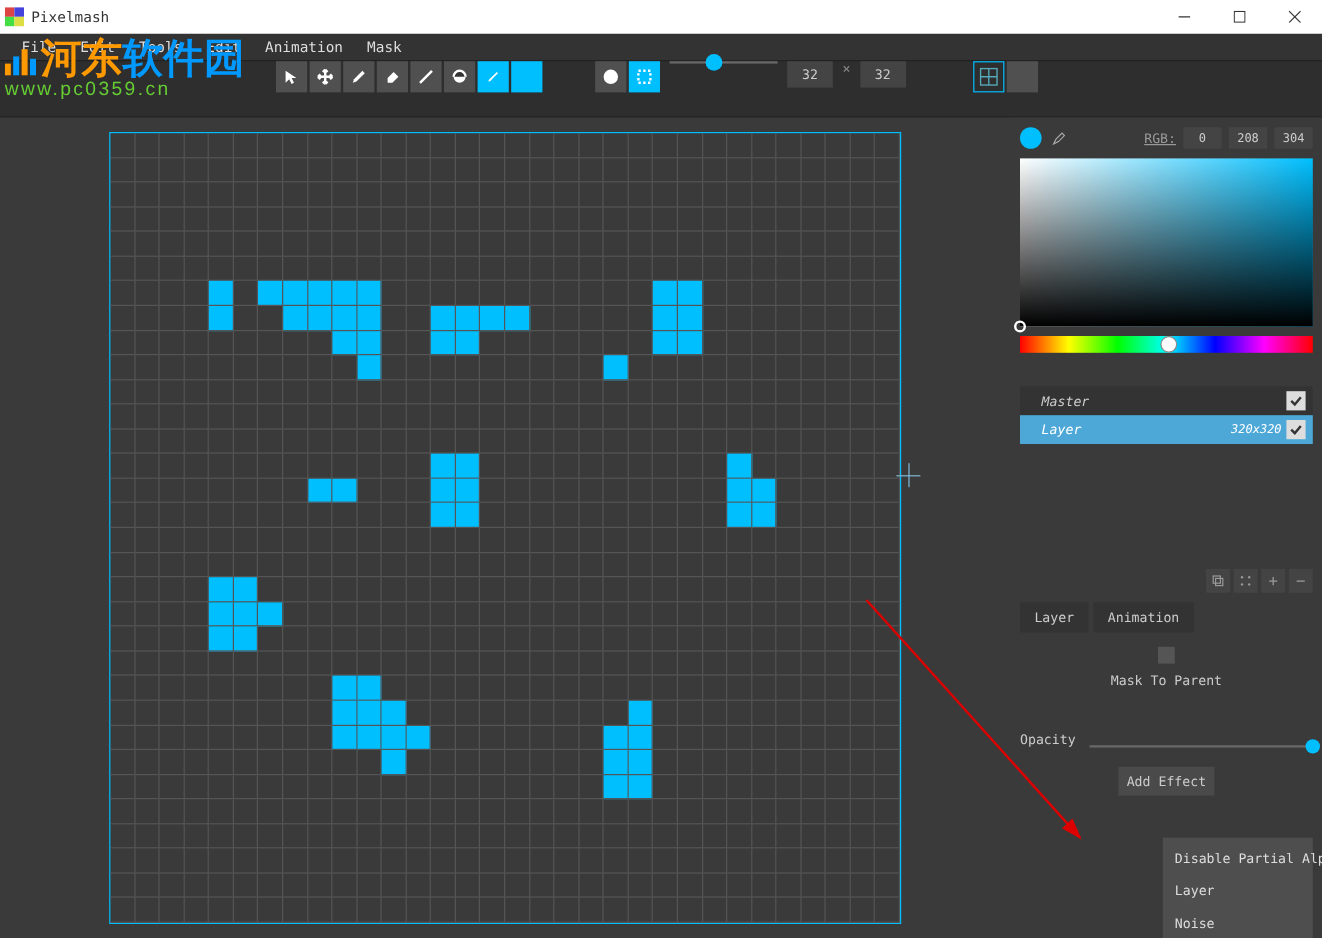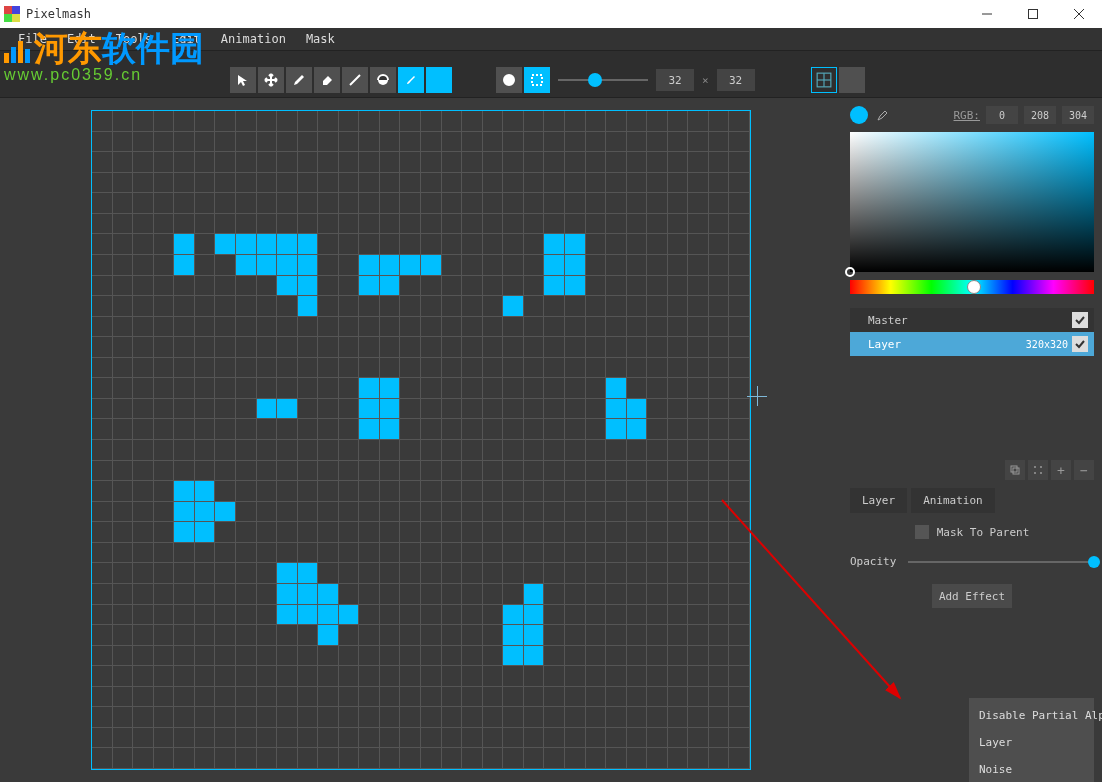--- a/index.html
+++ b/index.html
@@ -17,21 +17,21 @@
 .wm-top .w1 { color: #ff9900; }
 .wm-top .w2 { color: #0099ff; }
 .wm-bottom { font-size: 16px; color: #66cc33; font-family: Arial; letter-spacing: 2px; margin-top: -6px; }
 .wm-bars { display: inline-block; width: 30px; height: 24px; vertical-align: middle; }
 
 .app { background: #3a3a3a; height: 754px; display: flex; flex-direction: column; }
 
 .menubar { height: 24px; background: #333; display: flex; align-items: center; padding: 0 8px; gap: 0; }
 .menu-item { color: #ddd; font-size: 12px; padding: 4px 10px; }
 
-.toolbar { height: 52px; background: #2e2e2e; border-top: 1px solid #222; border-bottom: 1px solid #222; display: flex; align-items: center; padding: 12px 230px 0 230px; gap: 8px; }
+.toolbar { height: 52px; background: #2e2e2e; border-top: 1px solid #222; border-bottom: 1px solid #222; display: flex; align-items: flex-start; padding: 0 230px 0 230px; gap: 8px; }
 .toolbar-group { display: flex; gap: 2px; }
 .tool-btn { width: 26px; height: 26px; background: #505050; display: flex; align-items: center; justify-content: center; color: #eee; position: relative; }
 .tool-btn.active { background: #00bfff; }
 .tool-btn svg { width: 14px; height: 14px; stroke: #fff; fill: none; stroke-width: 2; }
 .spacer-sm { width: 28px; }
 .spacer-lg { width: 40px; }
 .slider-wrap { width: 90px; display: flex; align-items: center; }
 .slider-track { height: 2px; background: #666; width: 90px; position: relative; }
 .slider-thumb { width: 14px; height: 14px; border-radius: 50%; background: #00bfff; position: absolute; top: -6px; left: 30px; }
 .sz-input { width: 38px; height: 22px; background: #444; color: #ccc; font-size: 11px; display: flex; align-items: center; justify-content: center; }
@@ -57,38 +57,38 @@
 .eyedropper { width: 18px; height: 18px; display: flex; align-items: center; justify-content: center; }
 .rgb-label { color: #999; font-size: 11px; margin-left: auto; font-family: monospace; text-decoration: underline; }
 .rgb-val { width: 32px; height: 18px; background: #444; color: #ccc; font-size: 10px; display: flex; align-items: center; justify-content: center; font-family: monospace; }
 
 .color-picker { margin: 4px 8px; height: 140px; position: relative; background: linear-gradient(to top, #000, transparent), linear-gradient(to right, #fff, #00bfff); }
 .picker-handle { position: absolute; width: 10px; height: 10px; border: 2px solid #fff; border-radius: 50%; left: -5px; bottom: -5px; }
 
 .hue-bar { margin: 4px 8px; height: 14px; background: linear-gradient(to right, #f00, #ff0, #0f0, #0ff, #00f, #f0f, #f00); position: relative; }
 .hue-handle { position: absolute; width: 14px; height: 14px; border-radius: 50%; background: #fff; border: 1px solid #888; left: 48%; top: 0; }
 
-.layer-list { margin: 10px 8px 0 8px; }
+.layer-list { margin: 24px 8px 0 8px; font-style: italic; }
 .layer-row { height: 24px; display: flex; align-items: center; padding: 0 6px; font-size: 11px; font-family: monospace; color: #ccc; }
 .layer-row.master { background: #333; }
 .layer-row.sel { background: #4da8d8; color: #fff; }
 .layer-label { flex: 1; padding-left: 12px; }
 .layer-size { font-size: 10px; margin-right: 4px; }
 .layer-chk { width: 16px; height: 16px; background: #ddd; display: flex; align-items: center; justify-content: center; }
 
 .panel-tools { display: flex; justify-content: flex-end; padding: 4px 8px; gap: 3px; margin-top: 100px; }
 .pt-btn { width: 20px; height: 20px; background: #444; display: flex; align-items: center; justify-content: center; color: #999; font-size: 13px; }
 
 .tabs { display: flex; padding: 0 8px; gap: 4px; margin-top: 4px; }
 .tab { padding: 6px 12px; font-size: 11px; font-family: monospace; color: #ccc; background: #333; }
 
 .panel-body { padding: 12px 8px; font-size: 11px; font-family: monospace; color: #ccc; }
-.checkbox-row { display: flex; align-items: center; justify-content: center; gap: 8px; margin-bottom: 16px; }
+.checkbox-row { display: flex; align-items: center; justify-content: center; gap: 8px; margin-bottom: 0; flex-direction: column; }
 .chk { width: 14px; height: 14px; background: #555; }
-.opacity-row { display: flex; align-items: center; gap: 12px; }
+.opacity-row { display: flex; align-items: flex-end; gap: 12px; margin-top: 36px; }
 .opacity-track { flex: 1; height: 2px; background: #666; position: relative; }
 .opacity-thumb { width: 12px; height: 12px; border-radius: 50%; background: #00bfff; position: absolute; right: -6px; top: -5px; }
 
 .add-eff-btn { margin: 16px auto 0; width: 80px; height: 24px; background: #4a4a4a; color: #ccc; font-size: 11px; font-family: monospace; display: flex; align-items: center; justify-content: center; }
 
 .dropdown-menu { position: absolute; right: 8px; top: 600px; width: 125px; background: #4e4e4e; z-index: 50; padding: 4px 0; }
 .dd-item { padding: 7px 10px; color: #ddd; font-size: 11px; white-space: nowrap; }
 
 .arrow-svg { position: absolute; left: 720px; top: 400px; z-index: 40; pointer-events: none; }
 </style>

